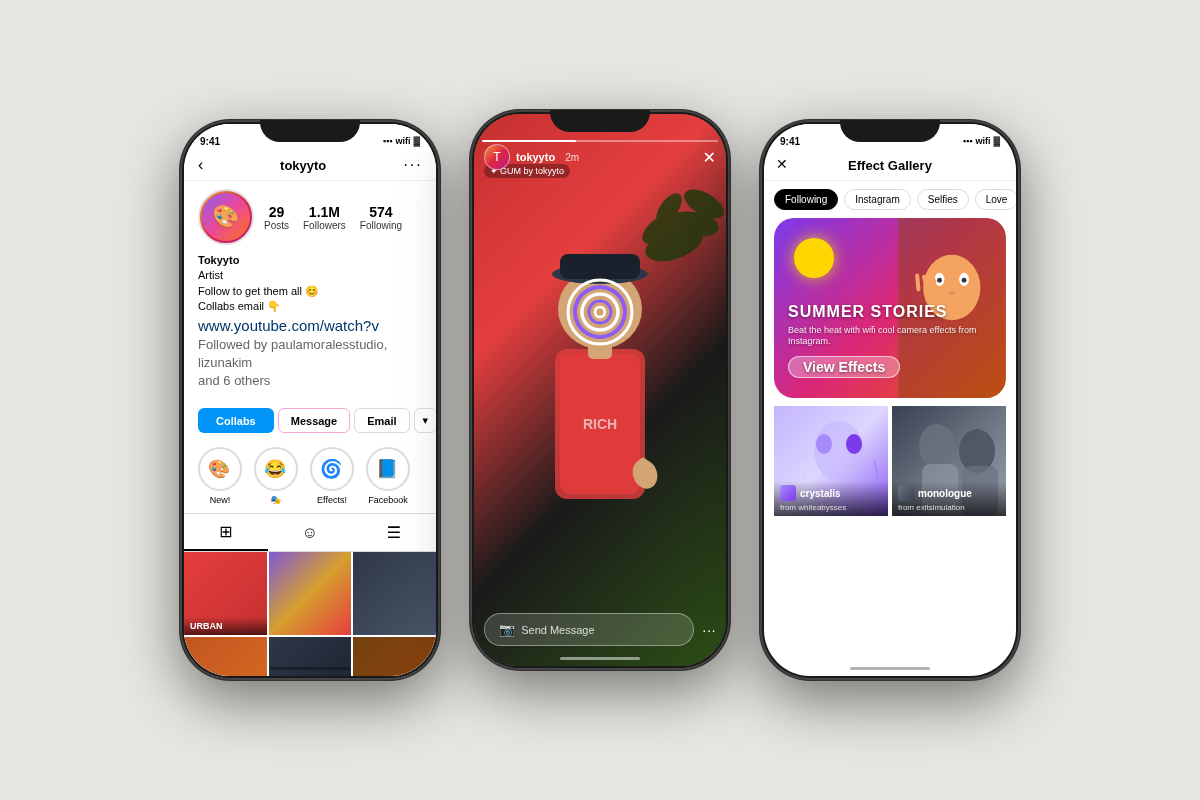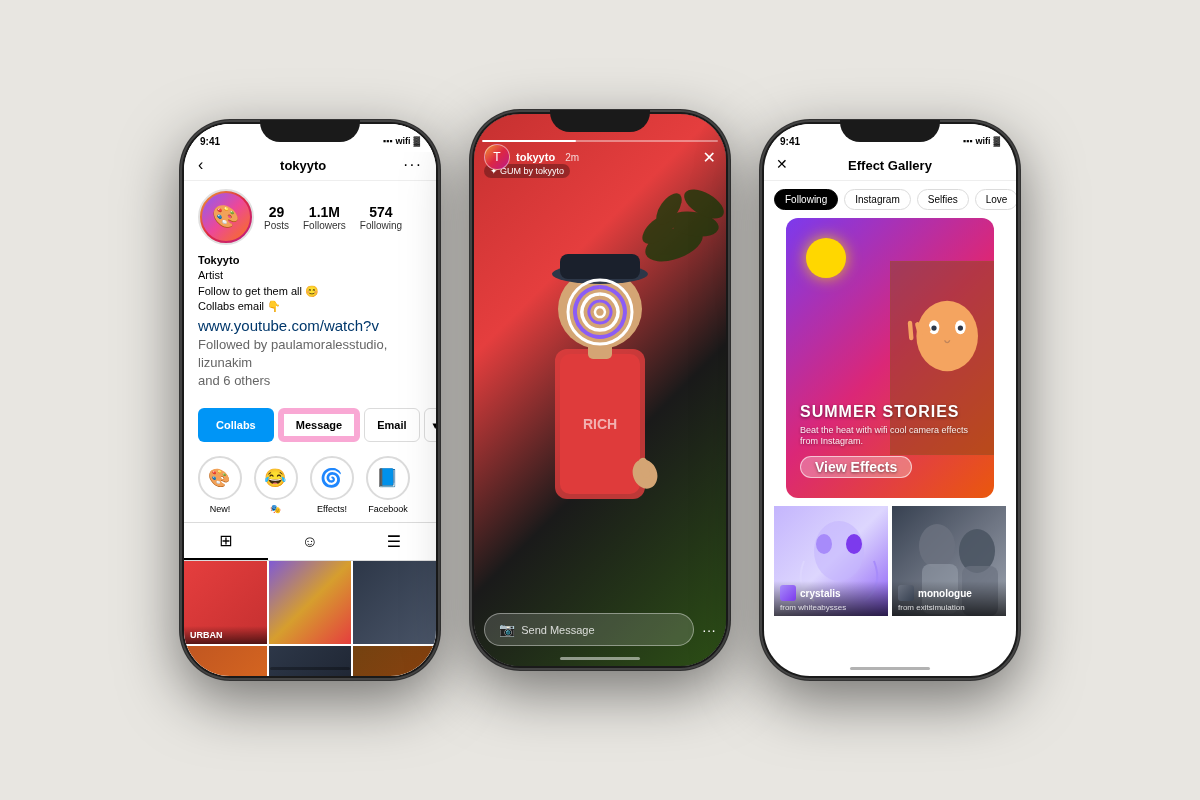--- a/index.html
+++ b/index.html
@@ -216,21 +216,21 @@
       border-radius: 6px;
       padding: 5px 18px;
       font-size: 11px;
       font-weight: 600;
       flex: 1;
     }
 
     .btn-message {
       background: #fff;
       color: #000;
-      border: 6px solid #f9a8d4;
+      border: 1px solid #f9a8d4;
       border-radius: 6px;
       padding: 5px 12px;
       font-size: 11px;
       font-weight: 600;
       flex: 1;
     }
 
     .btn-email {
       background: #fff;
       color: #000;
@@ -513,24 +513,24 @@
     }
 
     .gallery-tab.active {
       background: #000;
       color: #fff;
       border-color: #000;
     }
 
     .gallery-featured {
       position: relative;
-      margin: 0 22px 8px;
-      border-radius: 12px;
-      overflow: hidden;
-      height: 280px;
+      margin: 0 10px 8px;
+      border-radius: 20px;
+      overflow: hidden;
+      height: 180px;
     }
 
     .featured-text {
       position: absolute;
       bottom: 20px;
       left: 14px;
       right: 14px;
       color: #fff;
       text-shadow: 0 1px 3px rgba(0,0,0,0.5);
     }

